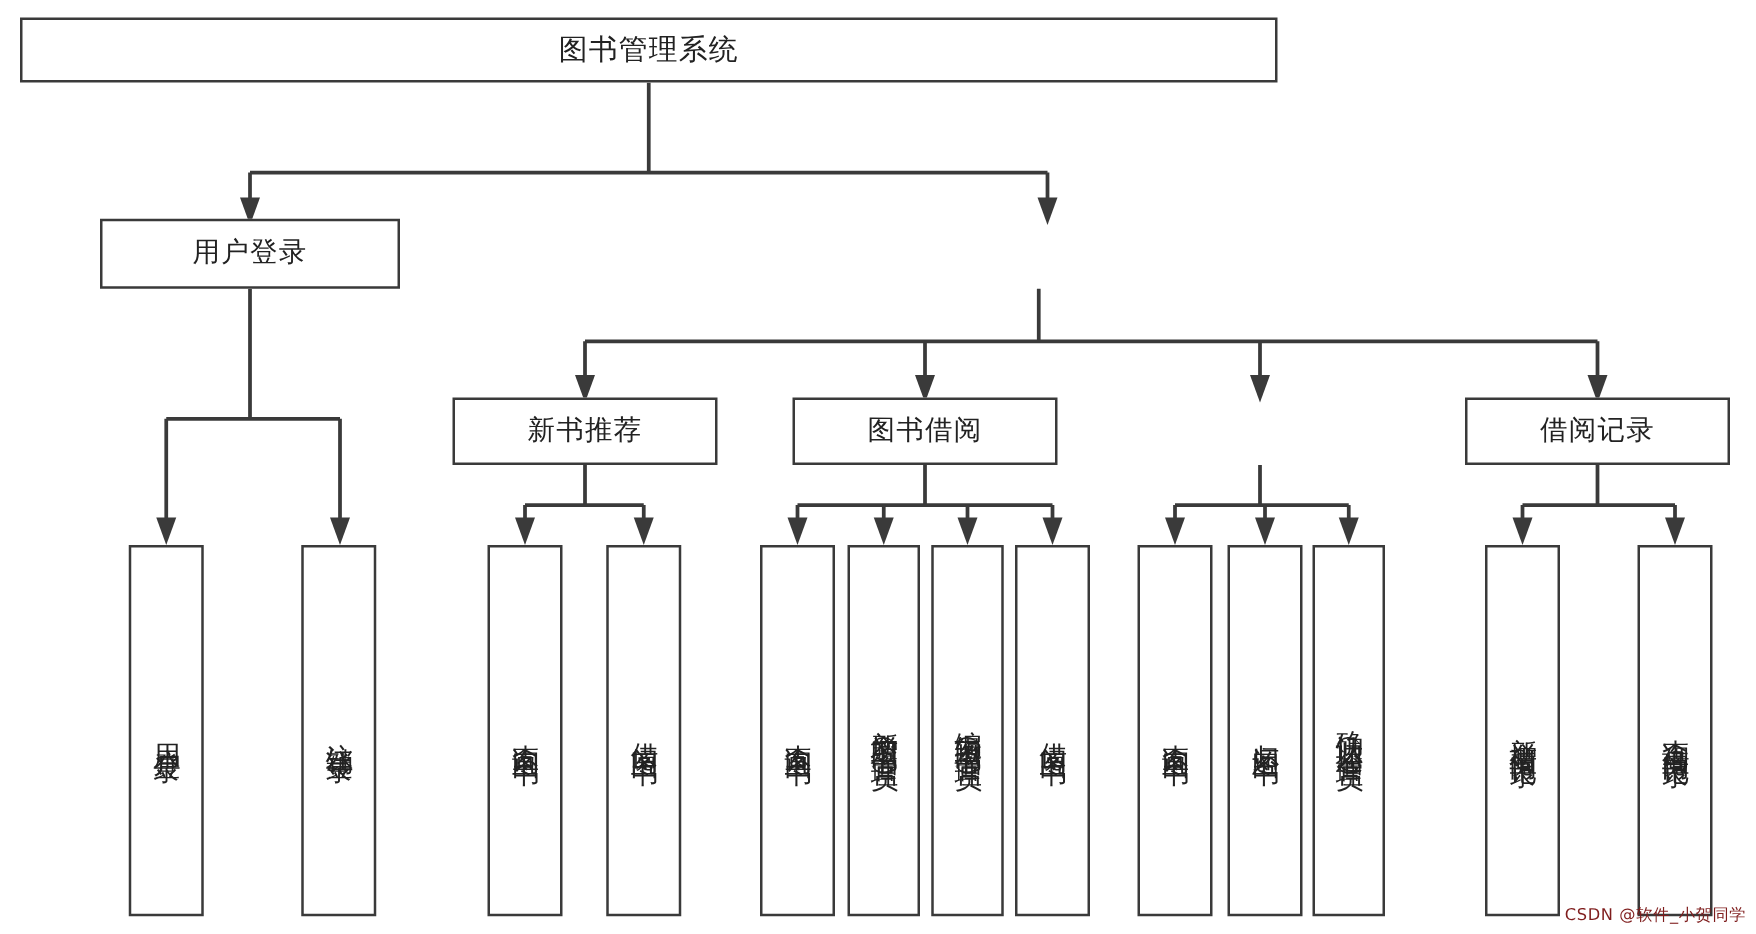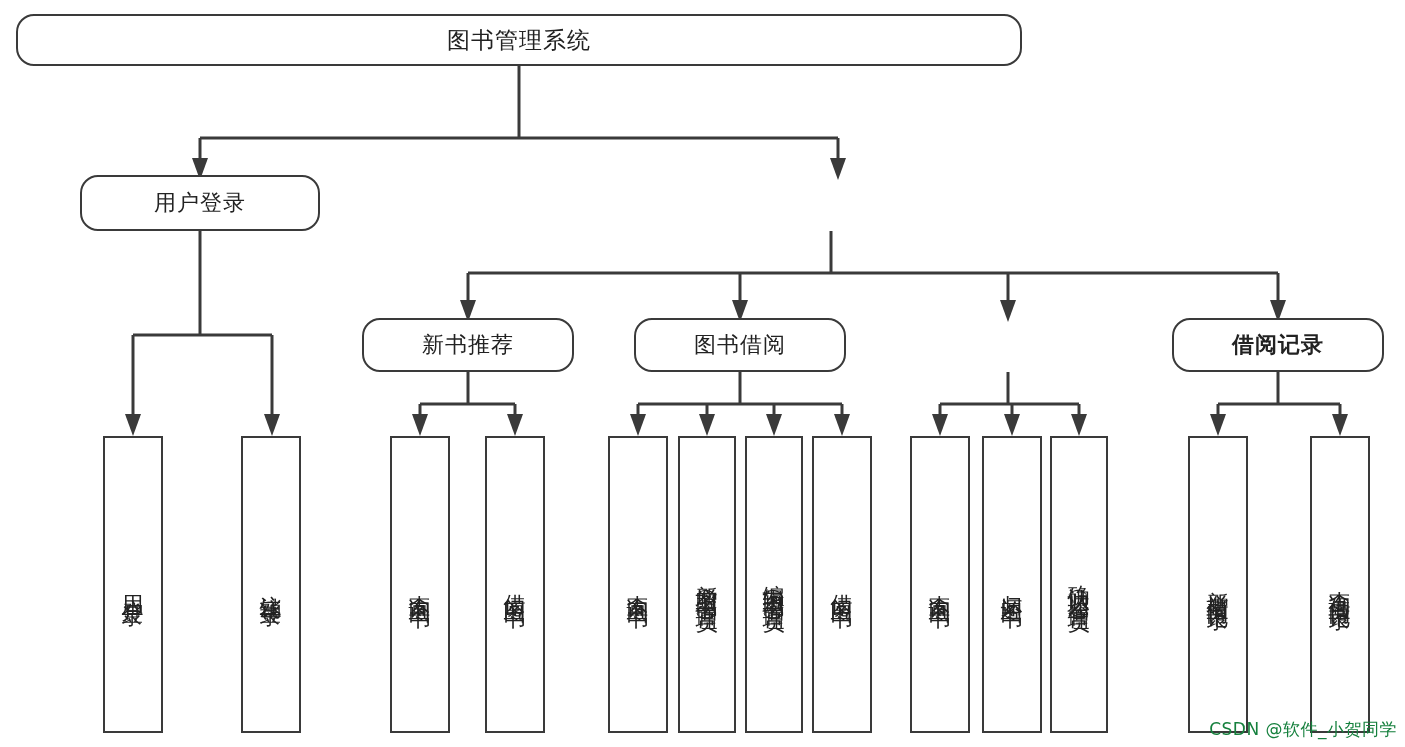--- a/index.html
+++ b/index.html
@@ -26,21 +26,20 @@
     display: flex;
     align-items: center;
     justify-content: center;
     color: #222222;
     text-align: center;
   }
   .node.h {
     font-size: 22px;
     line-height: 1.25;
     letter-spacing: 1px;
-    border-radius: 18px;
   }
   .node.root {
     font-size: 23px;
   }
   .node.v {
     writing-mode: vertical-rl;
     text-orientation: upright;
     font-size: 22px;
     letter-spacing: 4px;
     line-height: 1.05;
@@ -56,22 +55,22 @@
     left: 0;
     top: 0;
     width: 1405px;
     height: 747px;
     pointer-events: none;
   }
   .watermark {
     position: absolute;
     right: 8px;
     bottom: 6px;
-    font-size: 17px;
-    color: #15803d;
+    font-size: 13px;
+    color: #7f1d1d;
     letter-spacing: 0.5px;
     white-space: nowrap;
     font-family: "DejaVu Sans", "Liberation Sans", sans-serif;
   }
 </style>
 </head>
 <body>
 
 <div id="canvas">
 
@@ -160,21 +159,21 @@
   <div class="node h" style="left:80px;top:175px;width:240px;height:56px;">
     <span>用户登录</span>
   </div>
 
   <div class="node h" style="left:634px;top:318px;width:212px;height:54px;">
     <span>图书借阅</span>
   </div>
   <div class="node h" style="left:362px;top:318px;width:212px;height:54px;">
     <span>新书推荐</span>
   </div>
-  <div class="node h" style="left:1172px;top:318px;width:212px;height:54px;font-weight:bold;">
+  <div class="node h" style="left:1172px;top:318px;width:212px;height:54px;">
     <span>借阅记录</span>
   </div>
 
   <div class="node v" style="left:103px;top:436px;width:60px;height:297px;">
     <span class="vtext">用户登录</span>
   </div>
   <div class="node v" style="left:241px;top:436px;width:60px;height:297px;">
     <span class="vtext">注销登录</span>
   </div>
   <div class="node v" style="left:390px;top:436px;width:60px;height:297px;">

